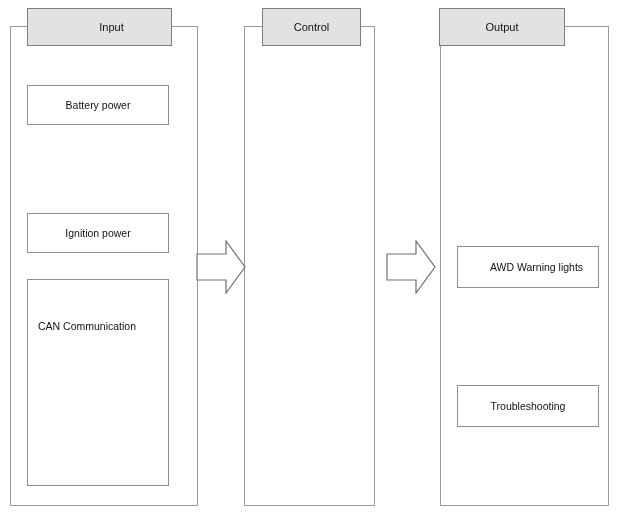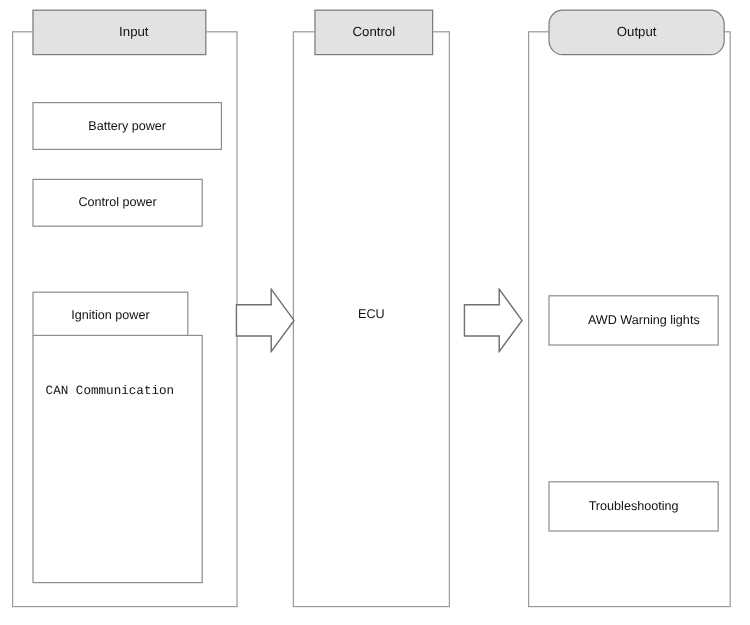--- a/index.html
+++ b/index.html
@@ -42,53 +42,52 @@
     box-sizing: border-box;
     display: flex;
     align-items: center;
     justify-content: center;
     font-size: 11px;
     color: #111;
     z-index: 3;
   }
   #hdr-input   { left: 27px;  top: 8px;  width: 145px; height: 38px; padding-left: 24px; }
   #hdr-control { left: 262px; top: 8px;  width: 99px;  height: 38px; }
-  #hdr-output  { left: 457px; top: 8px;  width: 147px; height: 38px; border-radius: 12px; }
+  #hdr-output  { left: 439px; top: 8px;  width: 126px; height: 38px; }
 
   
   .item-box {
     position: absolute;
     border: 1px solid #8d8d8d;
     background: #ffffff;
     box-sizing: border-box;
     display: flex;
     align-items: center;
     justify-content: center;
     font-size: 10.5px;
     color: #111;
     z-index: 2;
   }
 
   
-  #box-battery  { left: 27px; top: 85px;  width: 158px; height: 40px; }
+  #box-battery  { left: 27px; top: 85px;  width: 142px; height: 40px; }
   #box-control  { left: 27px; top: 149px; width: 142px; height: 40px; }
-  #box-ignition { left: 27px; top: 213px; width: 130px; height: 40px; margin-top: 30px; }
+  #box-ignition { left: 27px; top: 213px; width: 142px; height: 40px; }
 
   
   #box-can {
     position: absolute;
     left: 27px;
     top: 279px;
     width: 142px;
     height: 207px;
     border: 1px solid #8d8d8d;
     background: #ffffff;
     box-sizing: border-box;
     z-index: 2;
-    font-family: Liberation Mono, monospace;
   }
   .can-inner {
     position: absolute;
     left: 10px;
     top: 38px;
     right: 4px;
     font-size: 10.5px;
     line-height: 17.5px;
     color: #111;
   }
@@ -118,21 +117,21 @@
     width: 131px;
     text-align: center;
     font-size: 10.5px;
     color: #111;
     z-index: 2;
   }
 
   
   #box-dcmotor { left: 457px; top: 107px; width: 142px; height: 42px; }
   #box-awd     { left: 457px; top: 246px; width: 142px; height: 42px; padding-left: 17px; }
-  #box-trouble { left: 457px; top: 385px; width: 142px; height: 42px; margin-top: 16px; }
+  #box-trouble { left: 457px; top: 385px; width: 142px; height: 42px; }
 
   
   .block-arrow {
     position: absolute;
     z-index: 4;
   }
   #arrow-1 { left: 196px; top: 240px; width: 50px; height: 54px; }
   #arrow-2 { left: 386px; top: 240px; width: 50px; height: 54px; }
   .block-arrow svg { display: block; }
 </style>
@@ -143,30 +142,28 @@
 
   <div class="column-box" id="col-input"></div>
   <div class="column-box" id="col-control"></div>
   <div class="column-box" id="col-output"></div>
 
   <div class="header-box" id="hdr-input">Input</div>
   <div class="header-box" id="hdr-control">Control</div>
   <div class="header-box" id="hdr-output">Output</div>
 
   <div class="item-box" id="box-battery">Battery power</div>
-  <div class="item-box" id="box-control">Control power</div>
   <div class="item-box" id="box-ignition">Ignition power</div>
 
   <div id="box-can">
     <div class="can-inner">
       <div class="can-title">CAN Communication</div>
     </div>
   </div>
 
-  <div id="ecu-label">ECU</div>
 
   <div class="item-box" id="box-awd">AWD Warning lights</div>
   <div class="item-box" id="box-trouble">Troubleshooting</div>
 
   <div class="block-arrow" id="arrow-1">
     <svg width="50" height="54" viewBox="0 0 50 54">
       <polygon points="1,14 30,14 30,1 49,27 30,53 30,40 1,40" fill="#ffffff" stroke="#6f6f6f" stroke-width="1.2" stroke-linejoin="miter"></polygon>
     </svg>
   </div>
   <div class="block-arrow" id="arrow-2">

